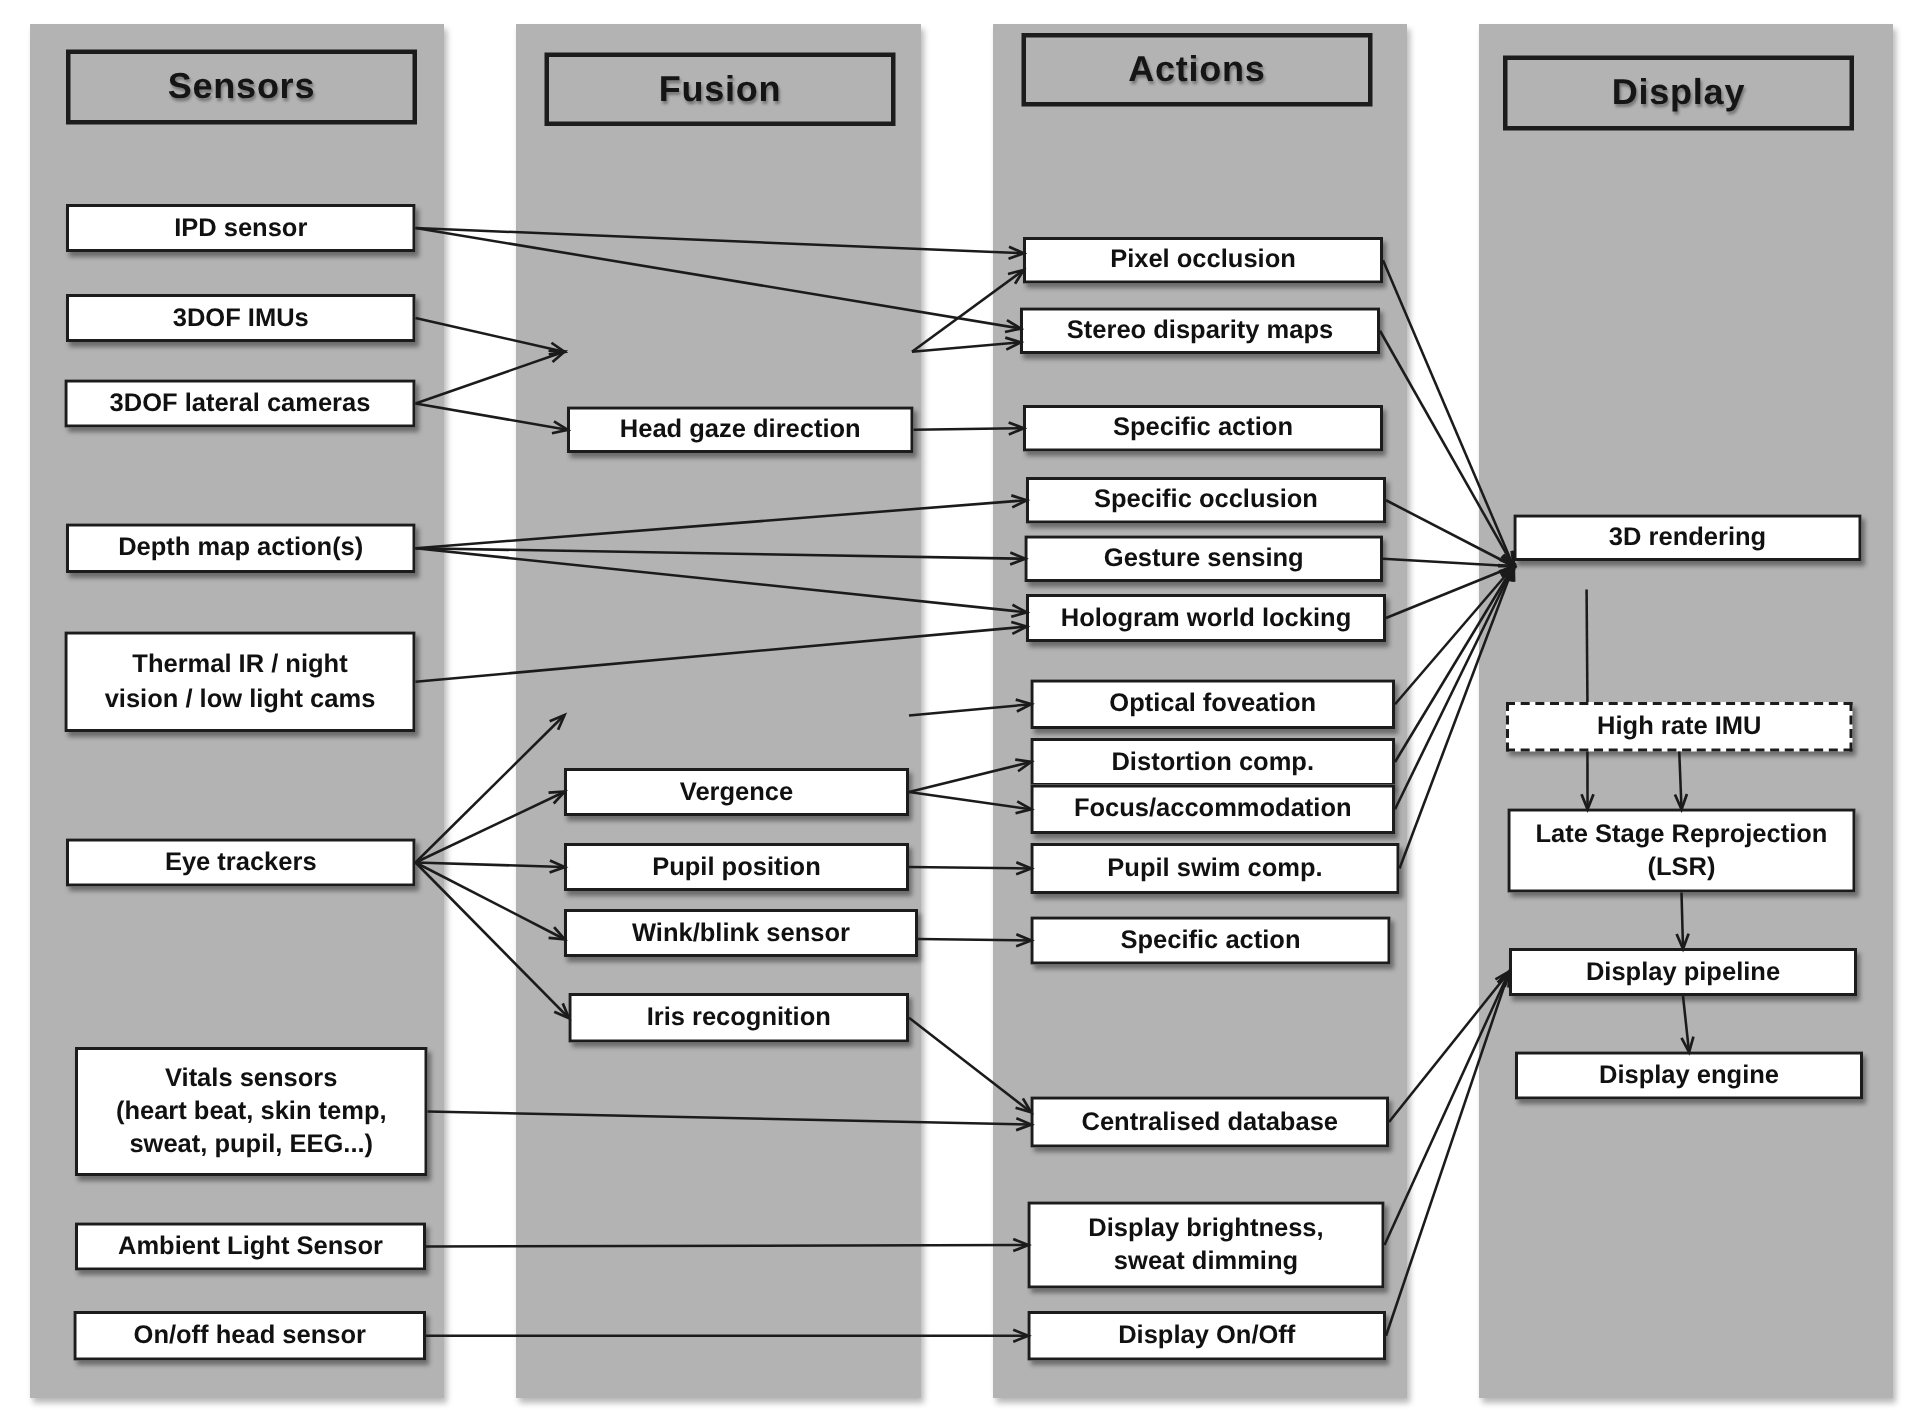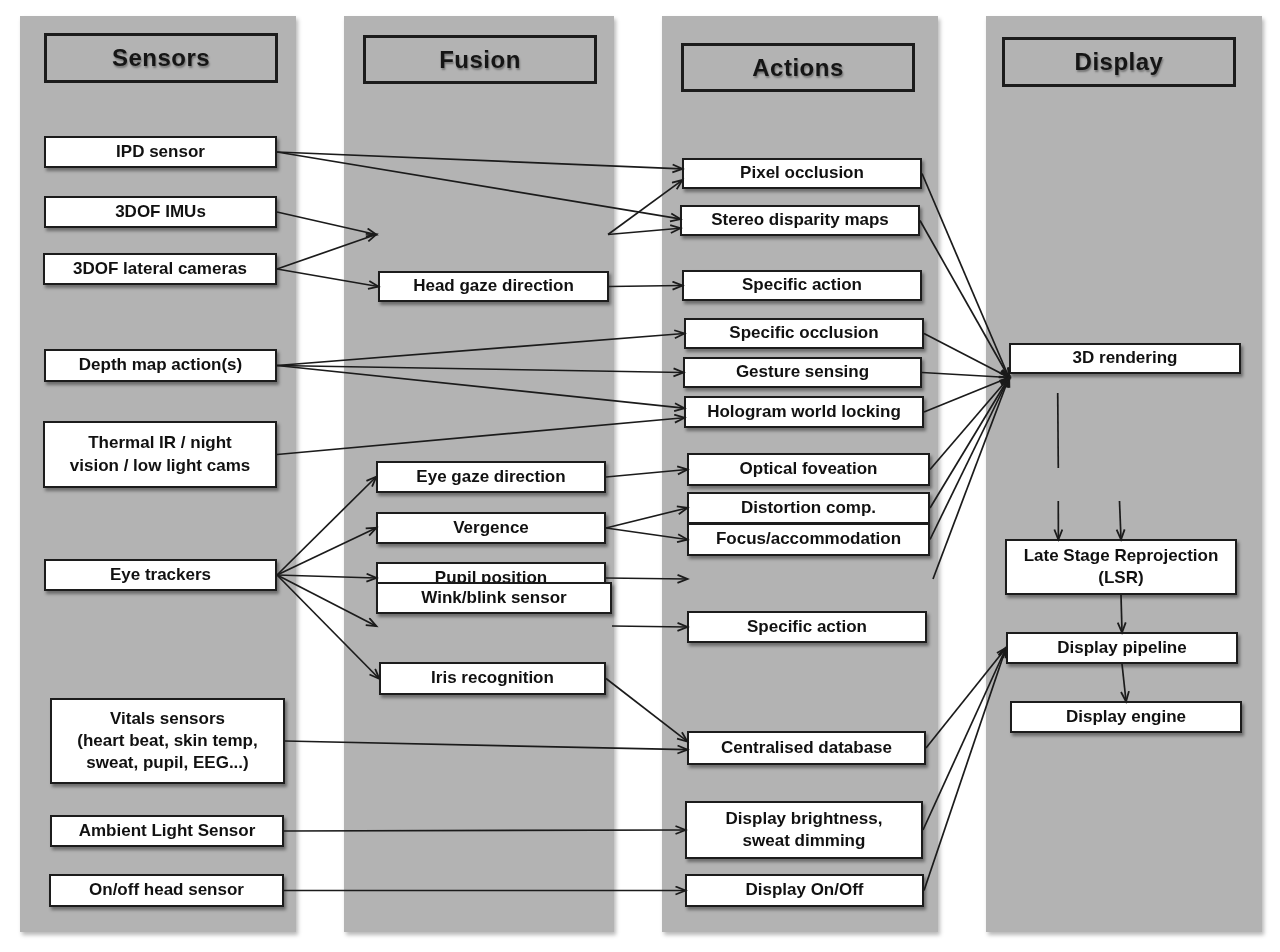--- a/index.html
+++ b/index.html
@@ -31,59 +31,60 @@
 
 <div id="canvas">
 
   <div class="band" style="left:20px;width:276px"></div>
   <div class="band" style="left:344px;width:270px"></div>
   <div class="band" style="left:662px;width:276px"></div>
   <div class="band" style="left:986px;width:276px"></div>
 
   <div class="hdr" style="left:44px;top:33px;width:228px;height:44px">Sensors</div>
   <div class="hdr" style="left:363px;top:35px;width:228px;height:43px">Fusion</div>
-  <div class="hdr" style="left:681px;top:43px;width:228px;height:43px">Actions</div>
+  <div class="hdr" style="left:681px;top:22px;width:228px;height:43px">Actions</div>
   <div class="hdr" style="left:1002px;top:37px;width:228px;height:44px">Display</div>
 
   <div class="node" style="left:44px;top:136px;width:229px;height:28px">IPD sensor</div>
   <div class="node" style="left:44px;top:196px;width:229px;height:28px">3DOF IMUs</div>
   <div class="node" style="left:43px;top:253px;width:230px;height:28px">3DOF lateral cameras</div>
   <div class="node" style="left:44px;top:349px;width:229px;height:29px">Depth map action(s)</div>
   <div class="node" style="left:43px;top:421px;width:230px;height:63px">Thermal IR / night
 vision / low light cams</div>
   <div class="node" style="left:44px;top:559px;width:229px;height:28px">Eye trackers</div>
   <div class="node" style="left:50px;top:698px;width:231px;height:82px">Vitals sensors
 (heart beat, skin temp,
 sweat, pupil, EEG...)</div>
   <div class="node" style="left:50px;top:815px;width:230px;height:28px">Ambient Light Sensor</div>
   <div class="node" style="left:49px;top:874px;width:231px;height:29px">On/off head sensor</div>
 
   <div class="node" style="left:378px;top:271px;width:227px;height:27px">Head gaze direction</div>
-  <div class="node" style="left:376px;top:461px;width:226px;height:28px">Eye gaze direction</div>
   <div class="node" style="left:376px;top:512px;width:226px;height:28px">Vergence</div>
   <div class="node" style="left:376px;top:562px;width:226px;height:28px">Pupil position</div>
-  <div class="node" style="left:376px;top:582px;width:232px;height:28px">Wink/blink sensor</div>
+  <div class="node" style="left:376px;top:606px;width:232px;height:28px">Wink/blink sensor</div>
   <div class="node" style="left:379px;top:662px;width:223px;height:29px">Iris recognition</div>
 
   <div class="node" style="left:682px;top:158px;width:236px;height:27px">Pixel occlusion</div>
   <div class="node" style="left:680px;top:205px;width:236px;height:27px">Stereo disparity maps</div>
   <div class="node" style="left:682px;top:270px;width:236px;height:27px">Specific action</div>
   <div class="node" style="left:684px;top:318px;width:236px;height:27px">Specific occlusion</div>
   <div class="node" style="left:683px;top:357px;width:235px;height:27px">Gesture sensing</div>
   <div class="node" style="left:684px;top:396px;width:236px;height:28px">Hologram world locking</div>
   <div class="node" style="left:687px;top:453px;width:239px;height:29px">Optical foveation</div>
   <div class="node" style="left:687px;top:492px;width:239px;height:28px">Distortion comp.</div>
   <div class="node" style="left:687px;top:523px;width:239px;height:29px">Focus/accommodation</div>
+  <div class="node" style="left:687px;top:562px;width:242px;height:30px">Pupil swim comp.</div>
   <div class="node" style="left:687px;top:611px;width:236px;height:28px">Specific action</div>
   <div class="node" style="left:687px;top:731px;width:235px;height:30px">Centralised database</div>
   <div class="node" style="left:685px;top:801px;width:234px;height:54px">Display brightness,
 sweat dimming</div>
   <div class="node" style="left:685px;top:874px;width:235px;height:29px">Display On/Off</div>
 
   <div class="node" style="left:1009px;top:343px;width:228px;height:27px">3D rendering</div>
+  <div class="node dashed" style="left:1004px;top:468px;width:227px;height:29px">High rate IMU</div>
   <div class="node" style="left:1005px;top:539px;width:228px;height:52px">Late Stage Reprojection
 (LSR)</div>
   <div class="node" style="left:1006px;top:632px;width:228px;height:28px">Display pipeline</div>
   <div class="node" style="left:1010px;top:701px;width:228px;height:28px">Display engine</div>
 
   <svg id="edges" width="1280" height="952" viewBox="0 0 1280 952">
     <defs>
       <marker id="arrow" markerUnits="userSpaceOnUse" markerWidth="14" markerHeight="12" refX="10.5" refY="5" orient="auto">
         <path d="M1,1 L11,5 L1,9" fill="none" stroke="#1b1b1b" stroke-width="1.8"></path>
       </marker>

